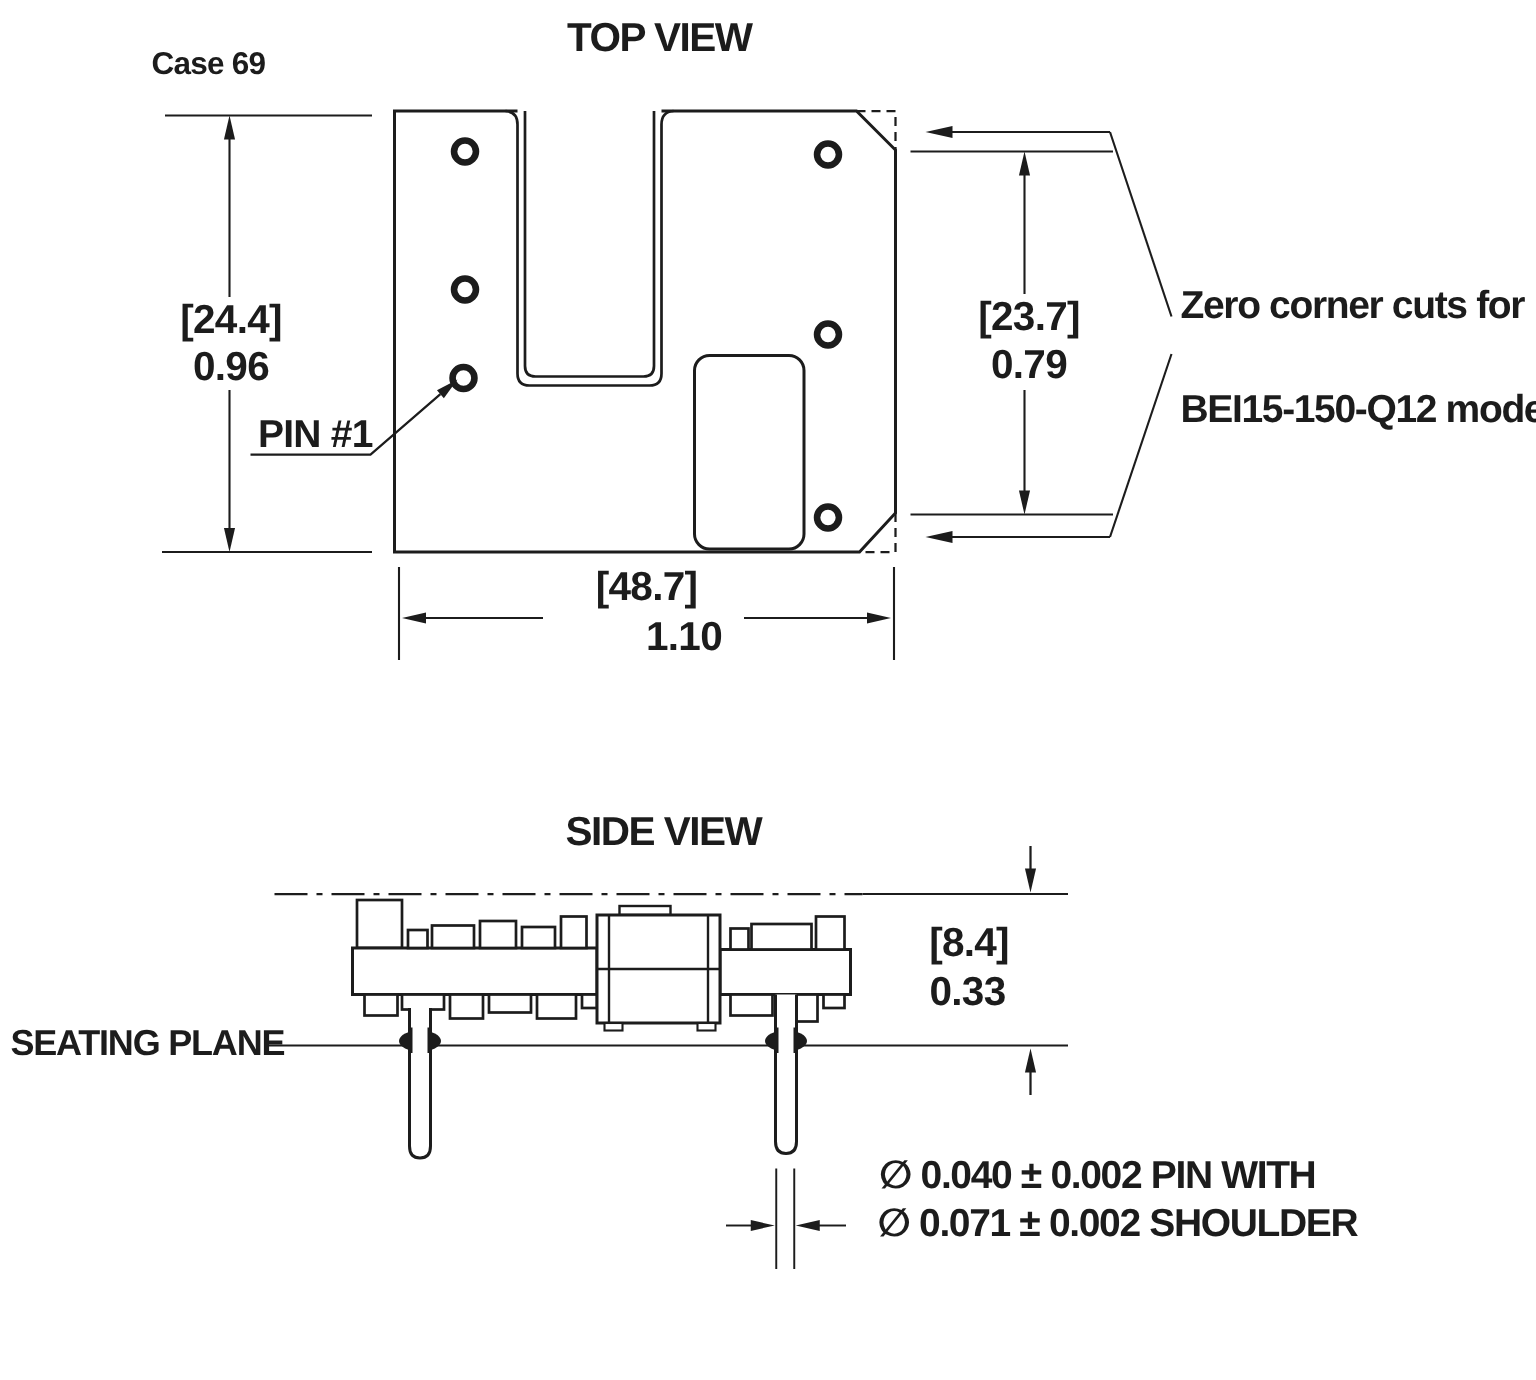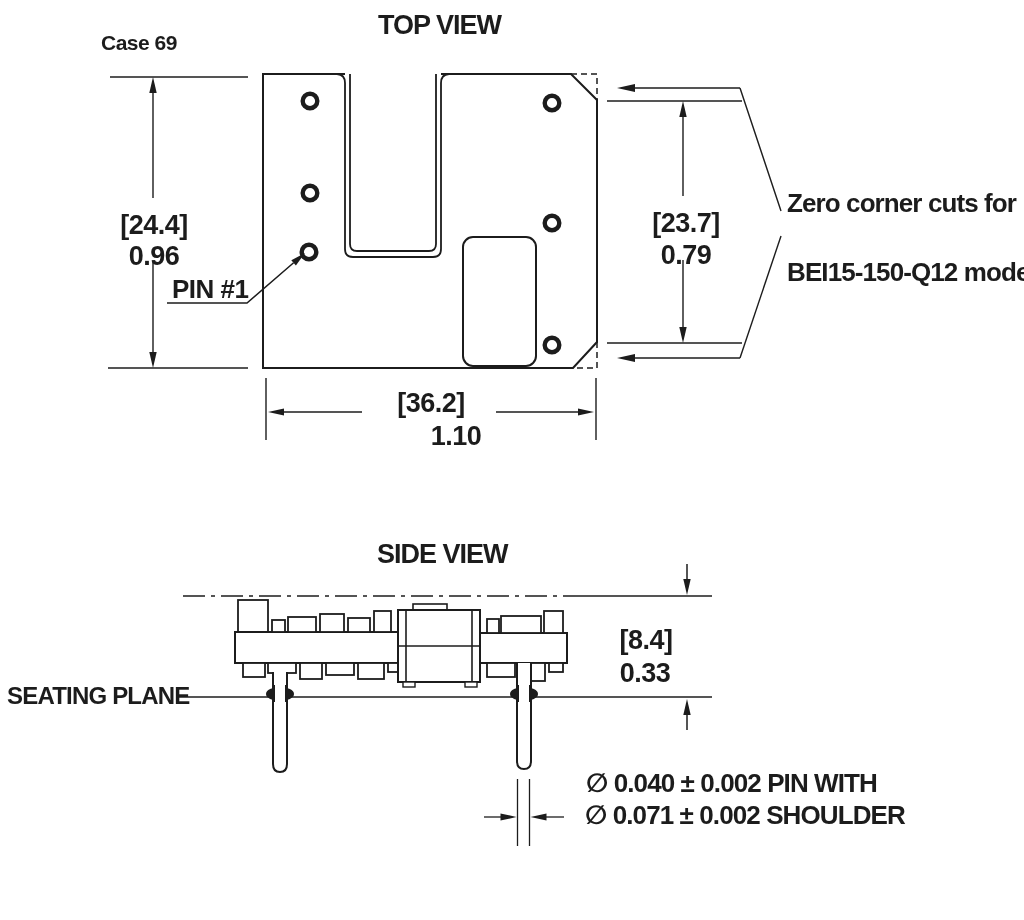--- a/index.html
+++ b/index.html
@@ -15,21 +15,21 @@
     position:absolute;
     font-weight:bold;
     color:#1c1c1c;
     white-space:nowrap;
     line-height:1;
     letter-spacing:-0.5px;
   }
   .center{transform:translateX(-50%);}
   .t-title{font-size:27px;letter-spacing:-1px;}
   .t-case{font-size:21px;}
-  .t-dim{font-size:27px;margin-top:12px;}
+  .t-dim{font-size:27px;}
   .t-note{font-size:26px;letter-spacing:-0.9px;}
   .t-seat{font-size:24px;letter-spacing:-0.8px;}
   .t-pin1{font-size:26px;}
 </style>
 </head>
 <body>
 
 <div id="canvas">
 
   <svg width="1024" height="920" viewBox="0 0 1024 920">
@@ -182,21 +182,21 @@
   <div class="txt t-dim center" style="left:154px;top:231px">0.96</div>
 
   <div class="txt t-pin1" style="left:172px;top:276px">PIN #1</div>
 
   <div class="txt t-dim center" style="left:686px;top:198px">[23.7]</div>
   <div class="txt t-dim center" style="left:686px;top:230px">0.79</div>
 
   <div class="txt t-note" style="left:787px;top:190px">Zero corner cuts for</div>
   <div class="txt t-note" style="left:787px;top:259px">BEI15-150-Q12 models</div>
 
-  <div class="txt t-dim center" style="left:431px;top:378px">[36.2]</div>
+  <div class="txt t-dim center" style="left:431px;top:378px">[48.7]</div>
   <div class="txt t-dim center" style="left:456px;top:411px">1.10</div>
 
   <div class="txt t-title" style="left:377px;top:541px">SIDE VIEW</div>
 
   <div class="txt t-seat" style="left:7px;top:684px">SEATING PLANE</div>
 
   <div class="txt t-dim center" style="left:646px;top:615px">[8.4]</div>
   <div class="txt t-dim center" style="left:645px;top:648px">0.33</div>
 
   <div class="txt t-note" style="left:586px;top:770px">∅ 0.040 ± 0.002 PIN WITH</div>

